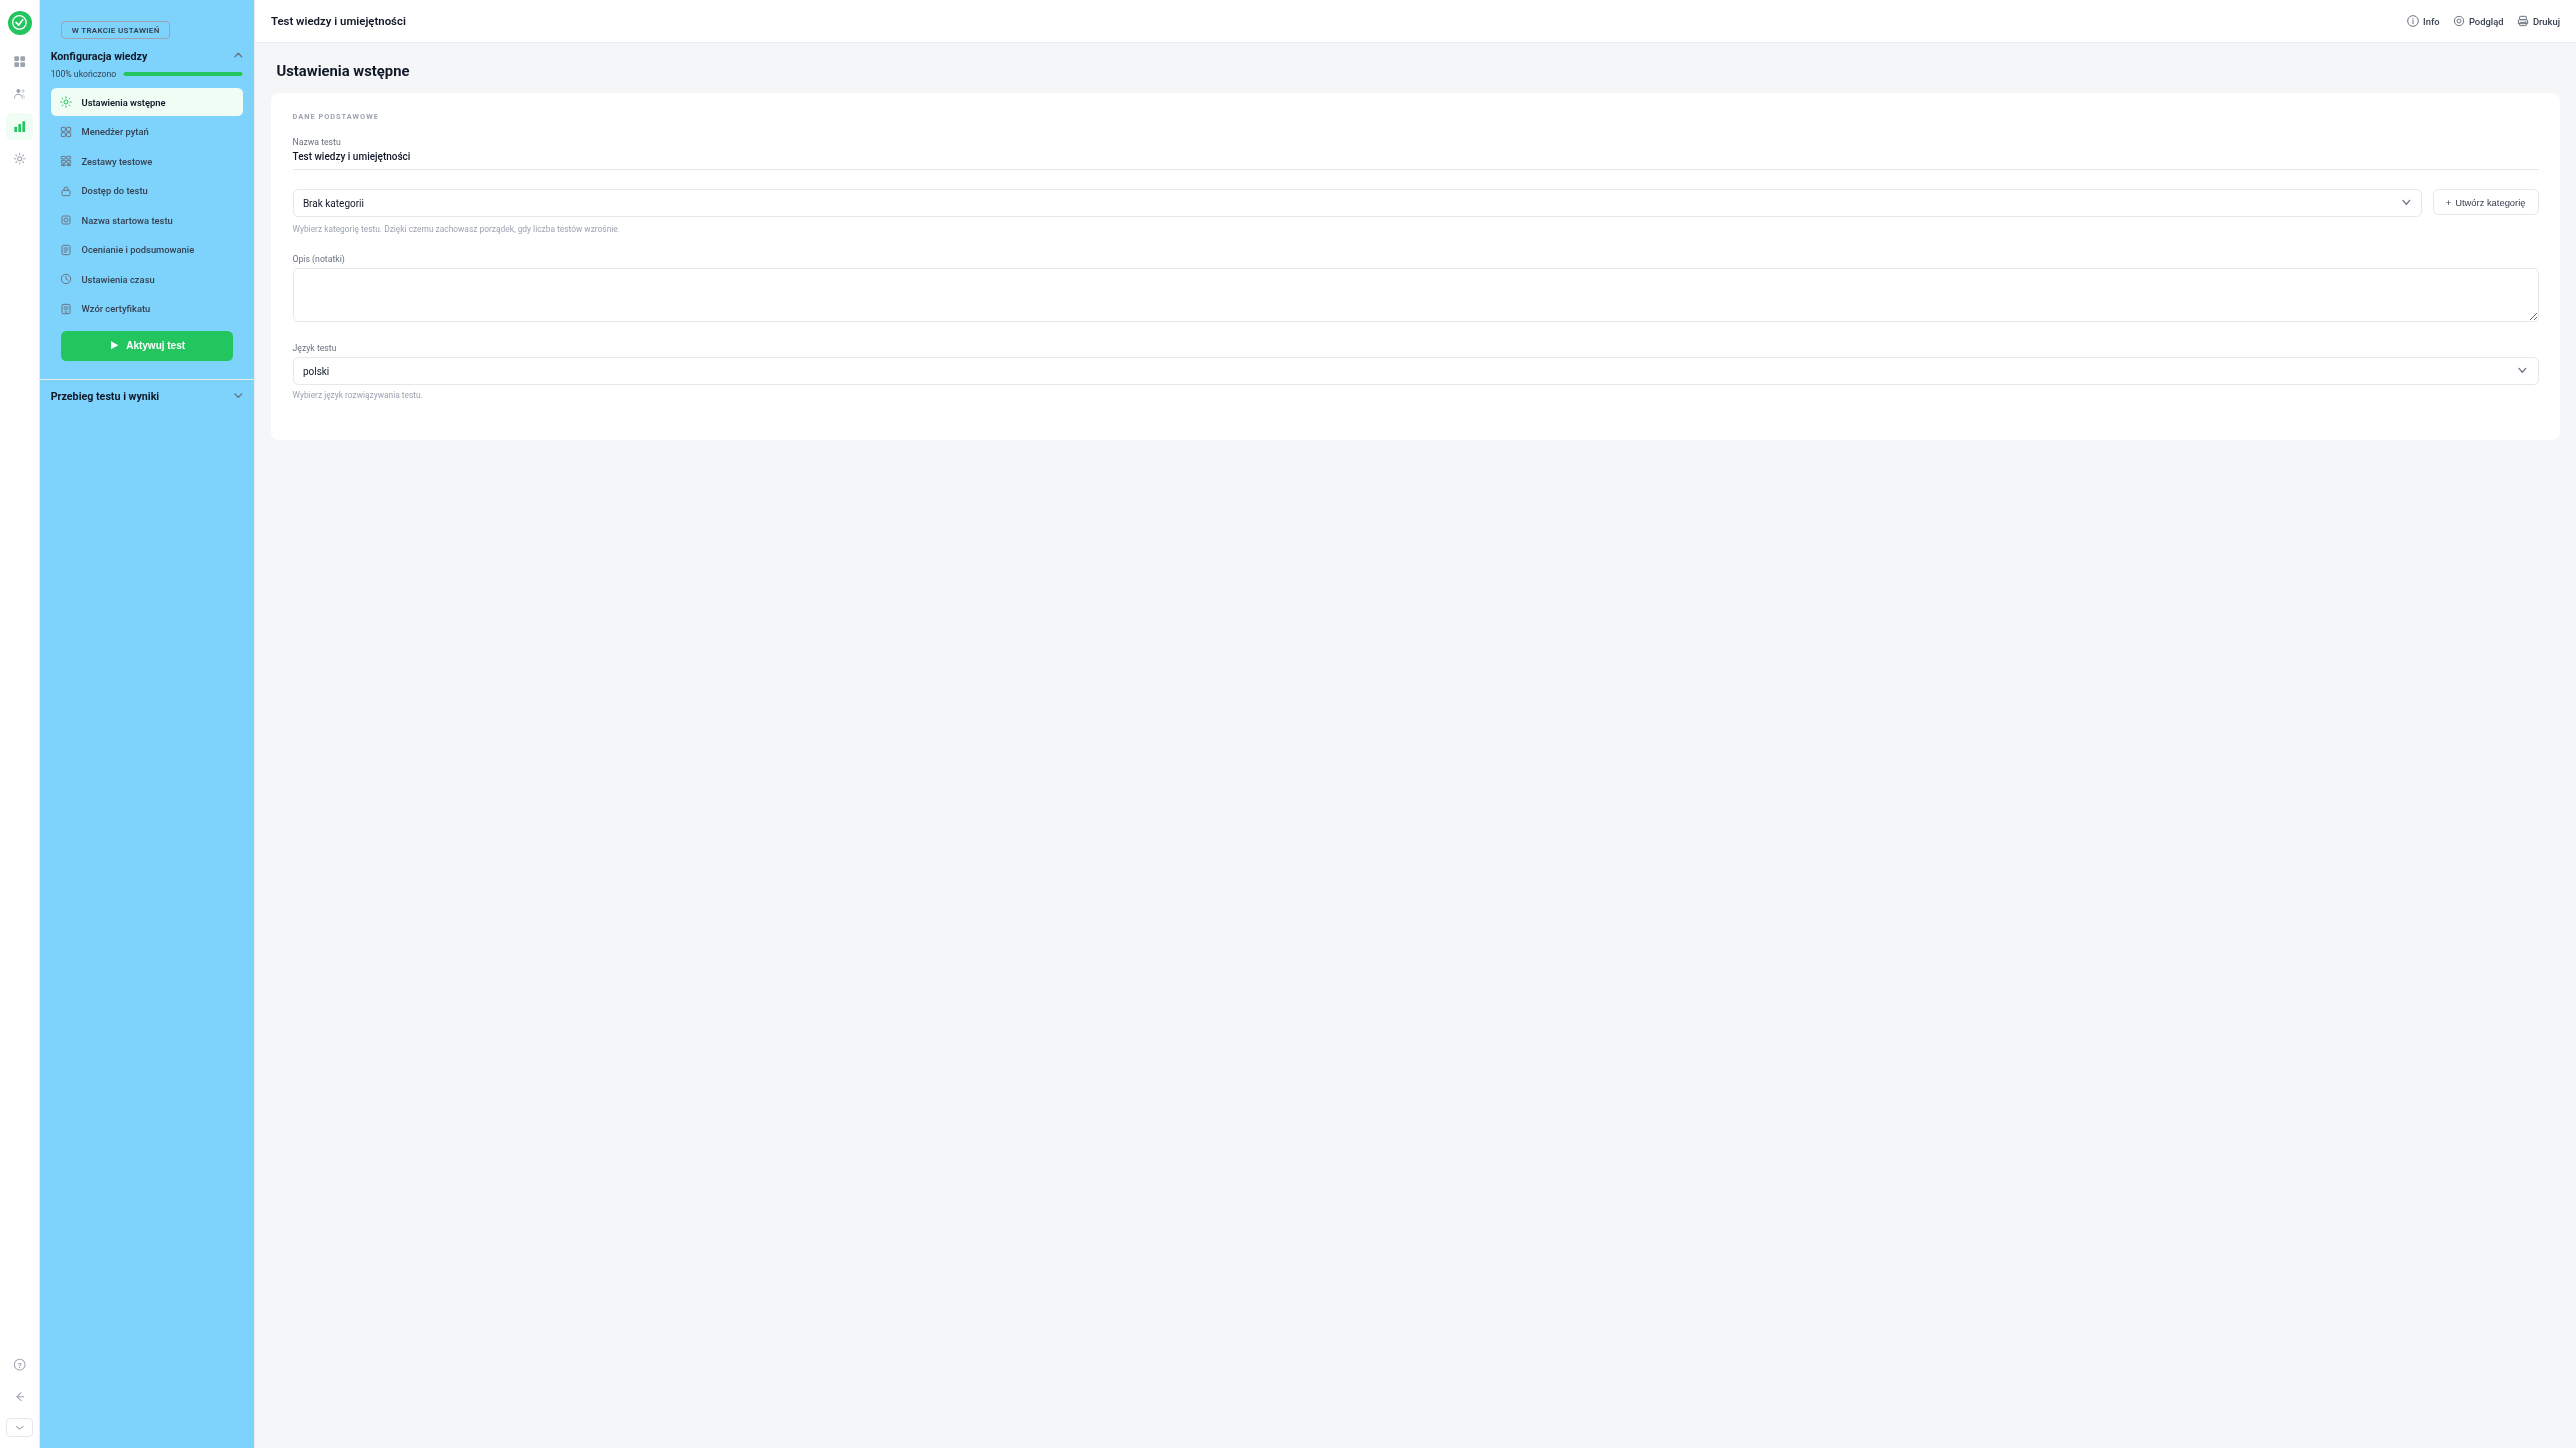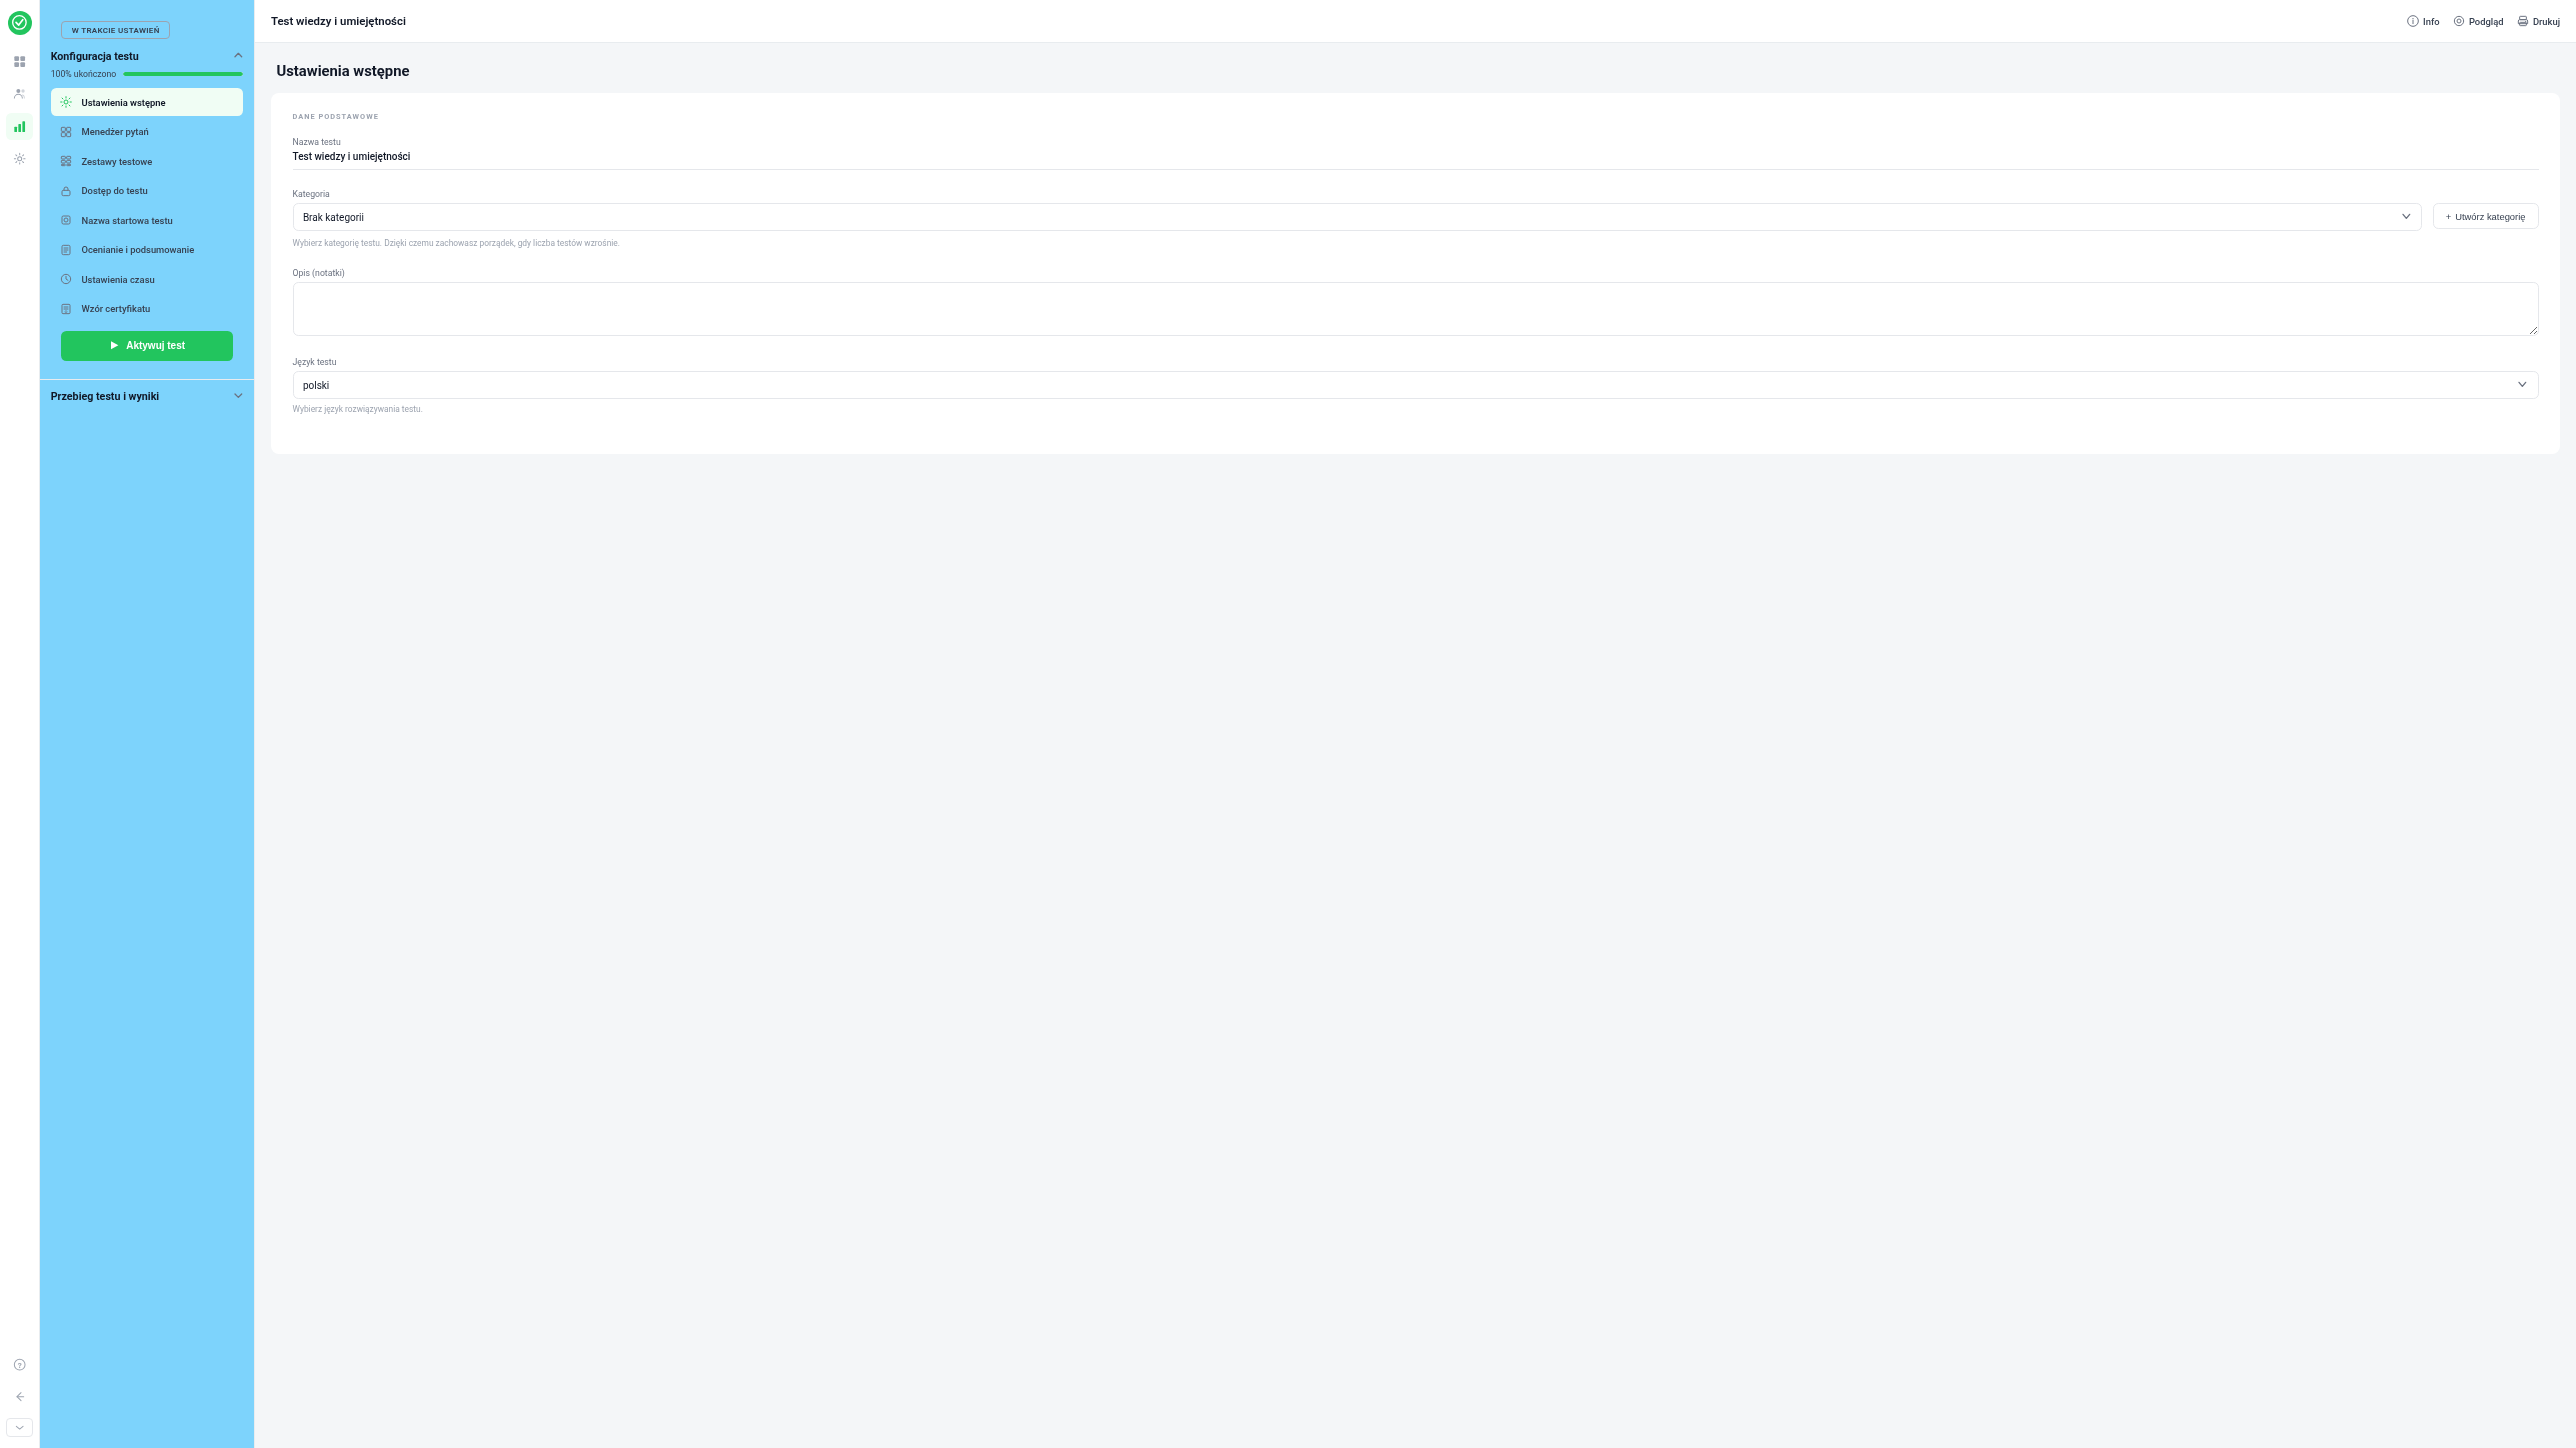--- a/index.html
+++ b/index.html
@@ -447,21 +447,21 @@
 </div>
 
 <div class="left-panel">
 
   <div style="padding: 10.7px 10.7px 0;">
     <div class="status-badge">W TRAKCIE USTAWIEŃ</div>
   </div>
 
   <div class="config-section">
     <div class="config-header">
-      <span class="config-title">Konfiguracja testu</span>
+      <span class="config-title">Konfiguracja wiedzy</span>
       <span class="config-chevron">
         <svg width="10.7" height="10.7" viewBox="0 0 16 16" fill="none">
           <polyline points="3,10 8,5 13,10" stroke="#6b7280" stroke-width="2" fill="none" stroke-linecap="round" stroke-linejoin="round"></polyline>
         </svg>
       </span>
     </div>
 
     <div class="progress-row">
       <span class="progress-label">100% ukończono</span>
       <div class="progress-bar-bg">
@@ -617,21 +617,20 @@
 
     <div class="form-card">
       <div class="section-label">DANE PODSTAWOWE</div>
 
       <div class="field-group">
         <div class="field-label">Nazwa testu</div>
         <div class="field-value">Test wiedzy i umiejętności</div>
       </div>
 
       <div class="field-group">
-        <div class="field-label">Kategoria</div>
         <div class="category-row">
           <div class="select-wrapper">
             <div class="select-display">
               <span>Brak kategorii</span>
               <span class="chevron">
                 <svg width="10.7" height="10.7" viewBox="0 0 16 16" fill="none">
                   <polyline points="3,5 8,11 13,5" stroke="#6b7280" stroke-width="2" fill="none" stroke-linecap="round" stroke-linejoin="round"></polyline>
                 </svg>
               </span>
             </div>

